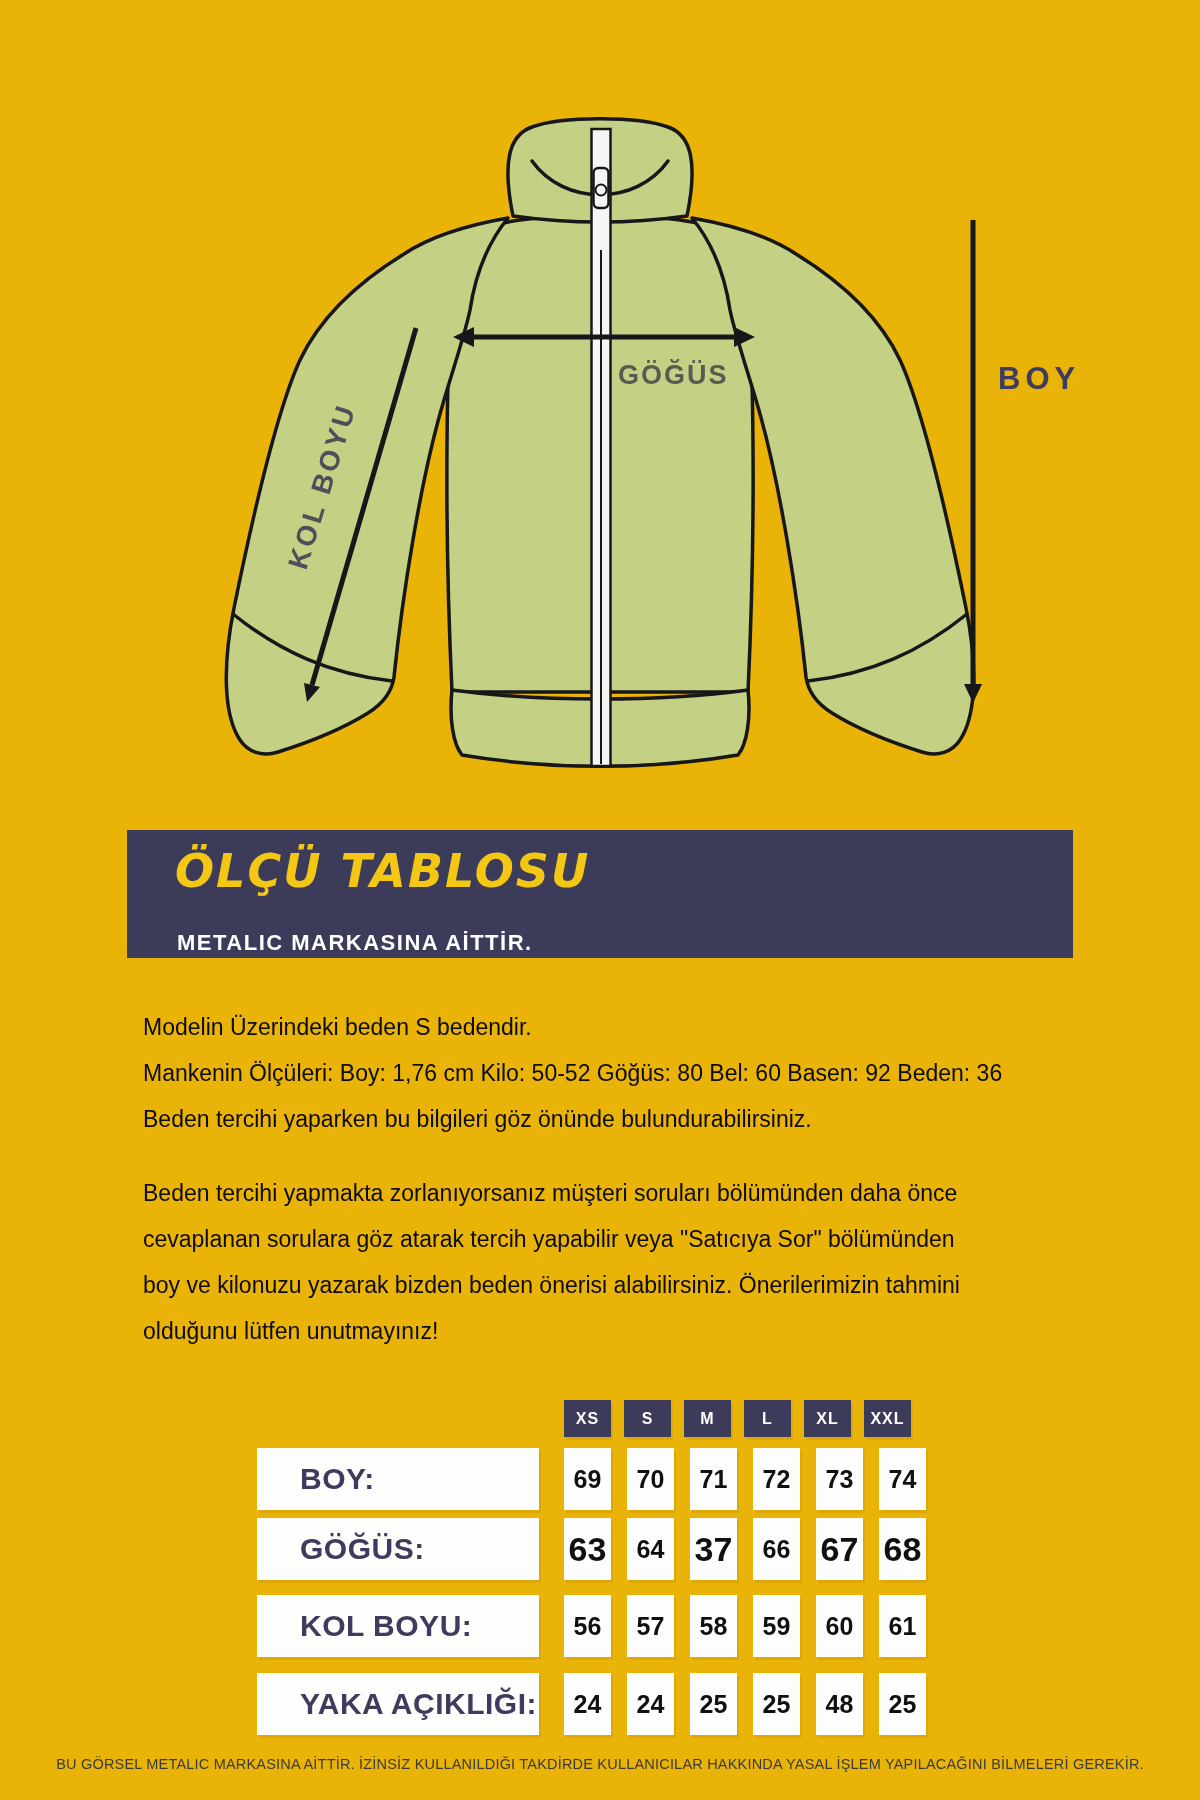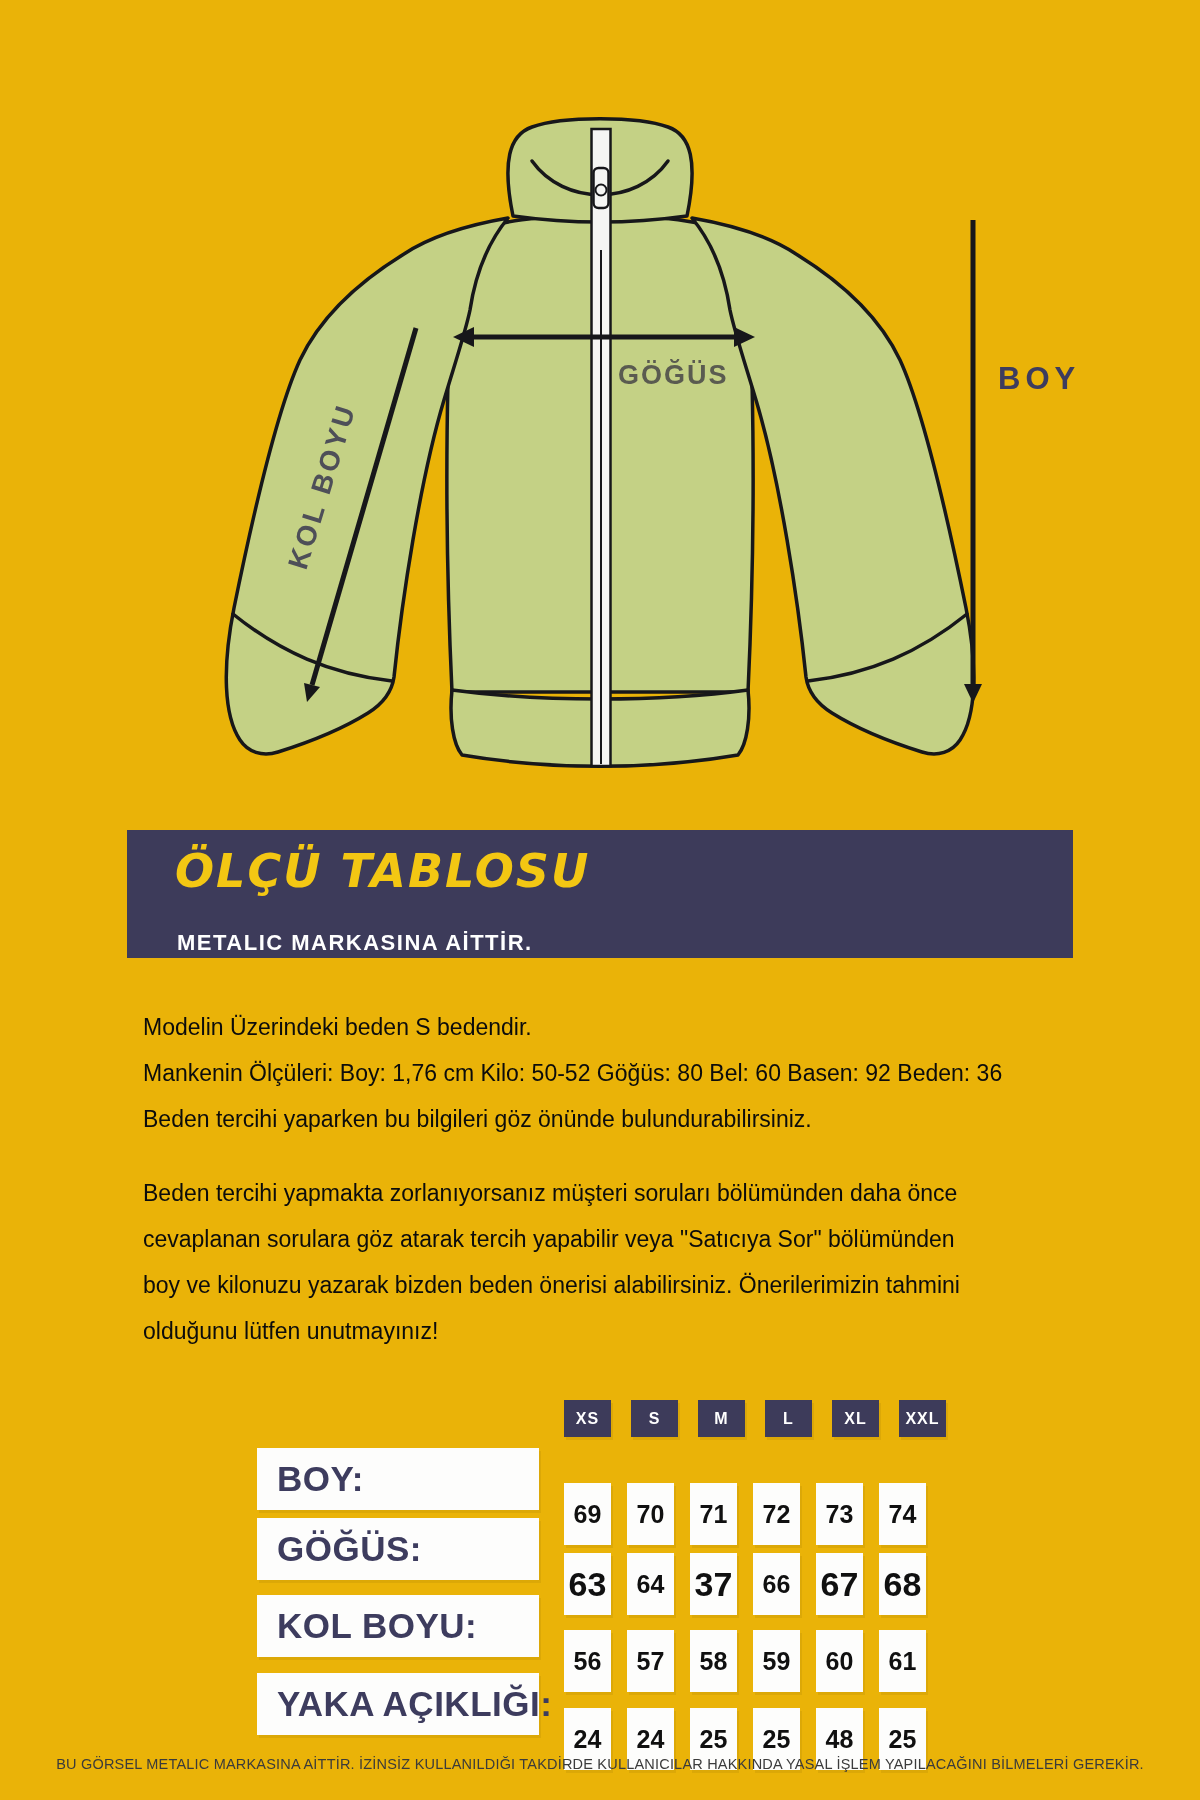--- a/index.html
+++ b/index.html
@@ -19,41 +19,40 @@
   }
   .banner-sub{
     position:absolute;left:50px;top:100px;
     font-size:22px;font-weight:700;color:#ffffff;letter-spacing:1.5px;white-space:nowrap;
   }
 
   .info{position:absolute;left:143px;top:1004px;width:950px;color:#0c0c0c;}
   .info .line{font-size:23px;font-weight:400;line-height:46px;white-space:nowrap;}
   .para2{margin-top:28px;}
 
-  .size-header-row{position:absolute;left:564px;top:1400px;display:flex;gap:20px;}
+  .size-header-row{position:absolute;left:564px;top:1400px;display:flex;gap:13px;}
   .badge{
     width:47px;height:37px;background:#3d3b5a;color:#ffffff;
     font-weight:700;font-size:16px;letter-spacing:1px;
     display:flex;align-items:center;justify-content:center;
     box-shadow:2px 3px 0 rgba(0,0,0,0.06);
   }
   .trow{position:absolute;left:0;width:1200px;height:62px;}
   .rowlabel{
     position:absolute;left:257px;width:282px;height:62px;background:#fdfdfc;
-    color:#3d3c5e;font-weight:700;font-size:35px;letter-spacing:0.5px;
-    display:flex;align-items:center;padding-left:20px;box-sizing:border-box;
+    color:#3d3c5e;font-weight:700;font-size:30px;letter-spacing:0.5px;
+    display:flex;align-items:center;padding-left:43px;box-sizing:border-box;
     box-shadow:2px 3px 0 rgba(0,0,0,0.06);white-space:nowrap;
   }
   .cells{position:absolute;left:564px;top:0;height:62px;display:flex;gap:16px;}
   .cell{
     width:47px;height:62px;background:#fdfdfc;color:#101010;
     font-weight:700;font-size:25px;
     display:flex;align-items:center;justify-content:center;
     box-shadow:2px 3px 0 rgba(0,0,0,0.06);
-    margin-top:35px;
   }
   .cell.big{font-size:34px;}
 
   .footer{
     position:absolute;left:0;top:1756px;width:1200px;text-align:center;
     font-size:14.5px;color:#3b3b3b;letter-spacing:0.2px;
   }
 </style>
 </head>
 <body>

